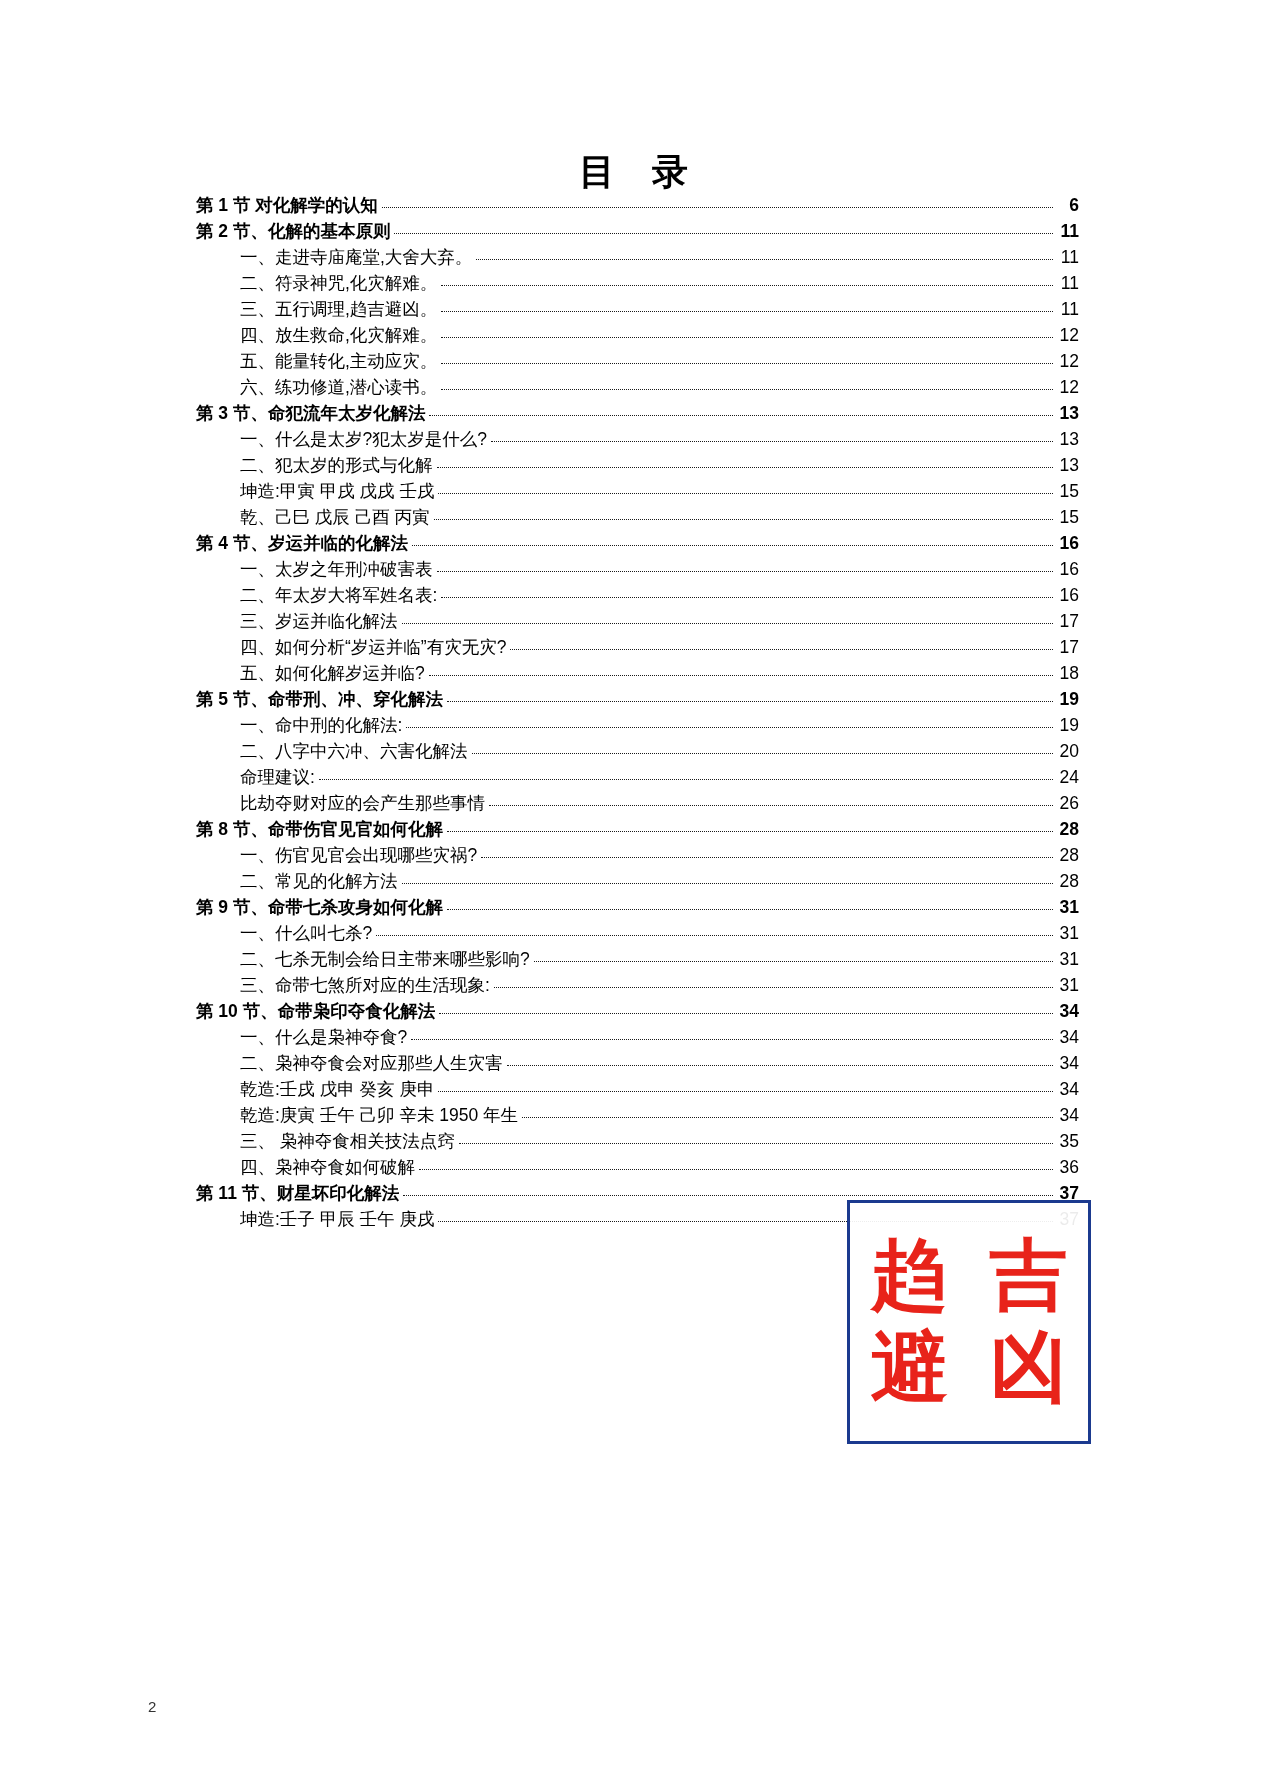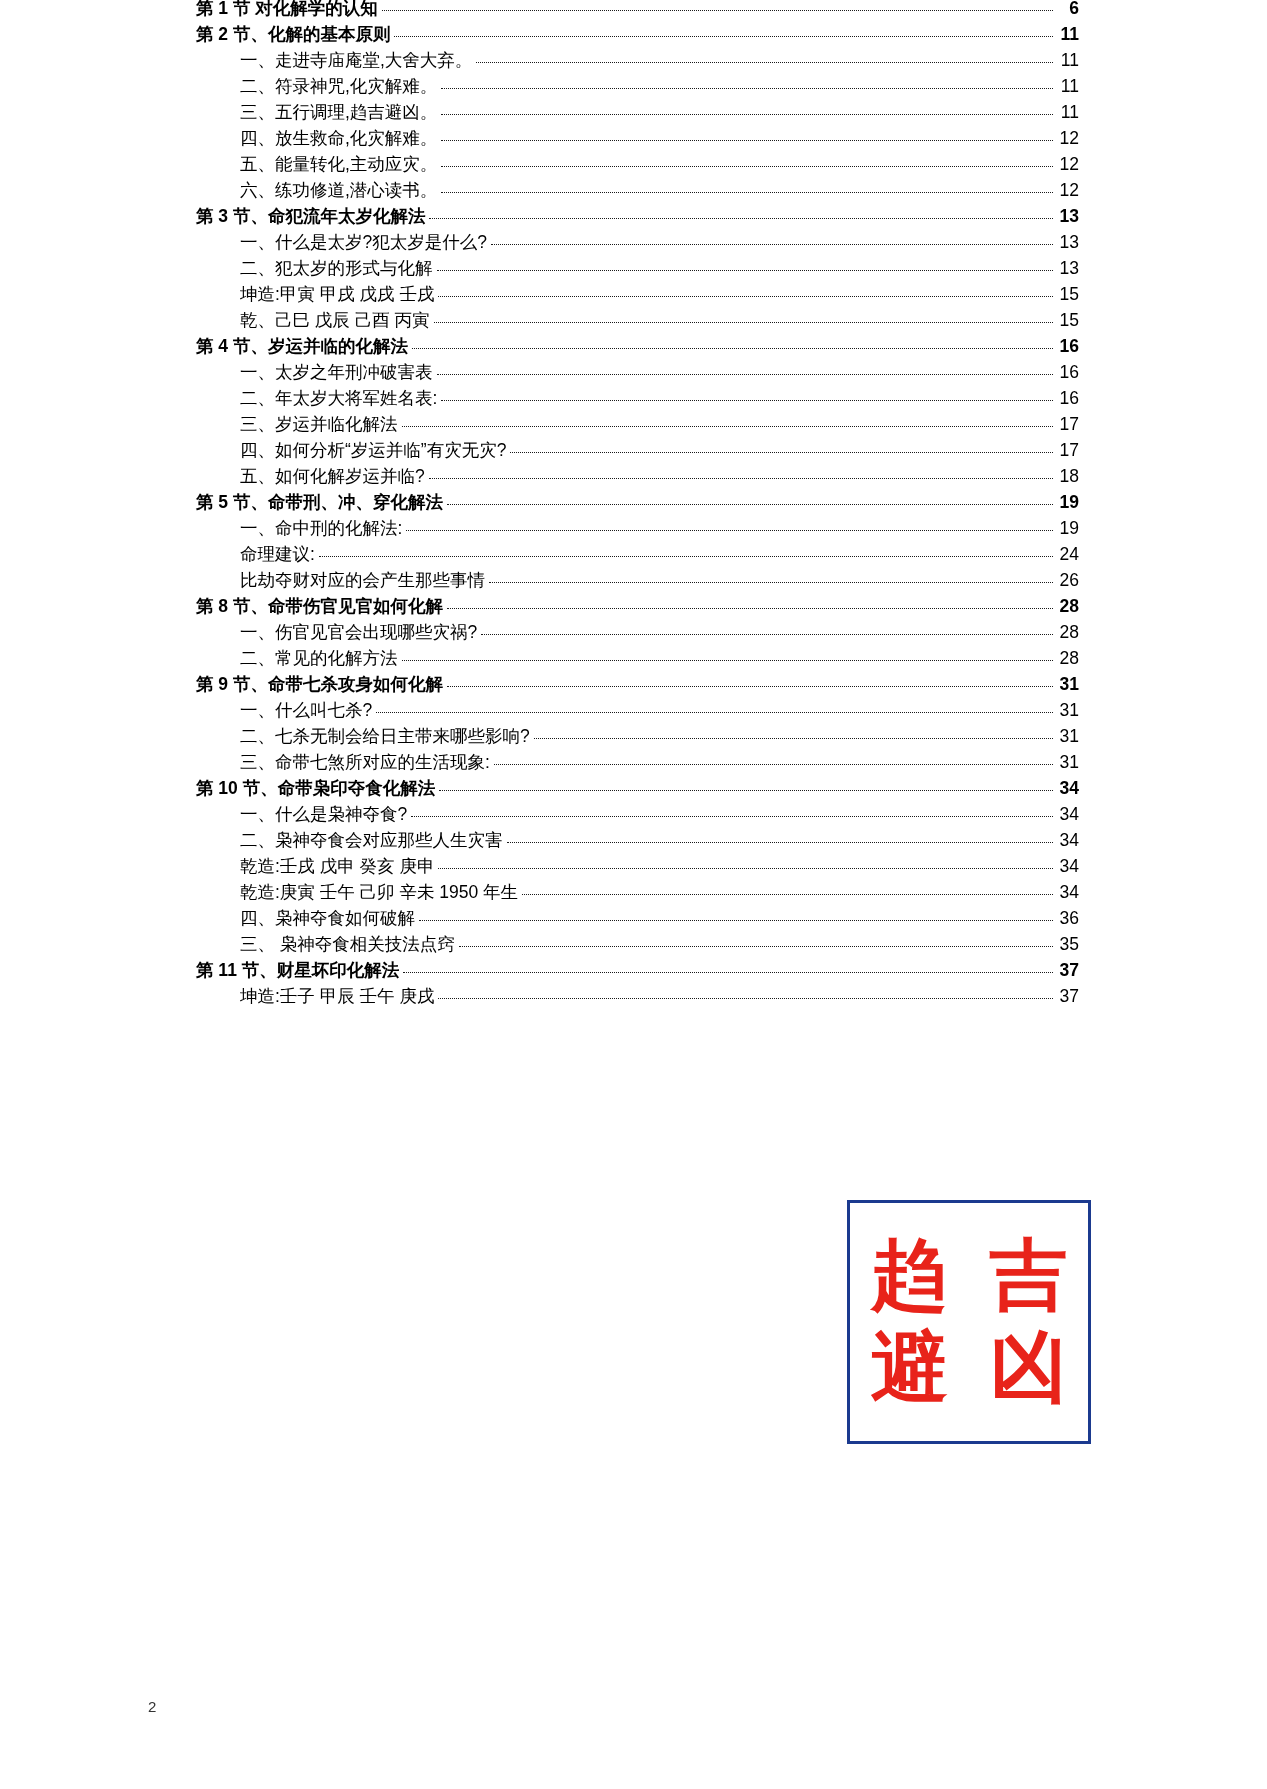--- a/index.html
+++ b/index.html
@@ -98,20 +98,21 @@
     font-weight: bold;
     color: #e8231a;
     line-height: 1.18;
   }
 </style>
 </head>
 <body>
 
 <div class="page">
 
+  <h1 class="doc-title">目  录</h1>
 
   <div class="toc" id="toc-container">
       <div class="toc-row lvl1">
         <span class="toc-label">第 1 节  对化解学的认知</span>
         <span class="leader"></span>
         <span class="toc-page">6</span>
       </div>
       <div class="toc-row lvl1">
         <span class="toc-label">第 2 节、化解的基本原则</span>
         <span class="leader"></span>
@@ -206,20 +207,25 @@
         <span class="toc-label">第 5 节、命带刑、冲、穿化解法</span>
         <span class="leader"></span>
         <span class="toc-page">19</span>
       </div>
       <div class="toc-row lvl2">
         <span class="toc-label">一、命中刑的化解法:</span>
         <span class="leader"></span>
         <span class="toc-page">19</span>
       </div>
       <div class="toc-row lvl2">
+        <span class="toc-label">二、八字中六冲、六害化解法</span>
+        <span class="leader"></span>
+        <span class="toc-page">20</span>
+      </div>
+      <div class="toc-row lvl2">
         <span class="toc-label">命理建议:</span>
         <span class="leader"></span>
         <span class="toc-page">24</span>
       </div>
       <div class="toc-row lvl2">
         <span class="toc-label">比劫夺财对应的会产生那些事情</span>
         <span class="leader"></span>
         <span class="toc-page">26</span>
       </div>
       <div class="toc-row lvl1">
@@ -276,28 +282,28 @@
         <span class="toc-label">乾造:壬戌  戊申  癸亥  庚申</span>
         <span class="leader"></span>
         <span class="toc-page">34</span>
       </div>
       <div class="toc-row lvl2">
         <span class="toc-label">乾造:庚寅  壬午  己卯  辛未  1950 年生</span>
         <span class="leader"></span>
         <span class="toc-page">34</span>
       </div>
       <div class="toc-row lvl2">
+        <span class="toc-label">三、 枭神夺食相关技法点窍</span>
+        <span class="leader"></span>
+        <span class="toc-page">35</span>
+      </div>
+      <div class="toc-row lvl2">
         <span class="toc-label">四、枭神夺食如何破解</span>
         <span class="leader"></span>
         <span class="toc-page">36</span>
-      </div>
-      <div class="toc-row lvl2">
-        <span class="toc-label">三、 枭神夺食相关技法点窍</span>
-        <span class="leader"></span>
-        <span class="toc-page">35</span>
       </div>
       <div class="toc-row lvl1">
         <span class="toc-label">第 11 节、财星坏印化解法</span>
         <span class="leader"></span>
         <span class="toc-page">37</span>
       </div>
       <div class="toc-row lvl2">
         <span class="toc-label">坤造:壬子    甲辰   壬午   庚戌</span>
         <span class="leader"></span>
         <span class="toc-page">37</span>

